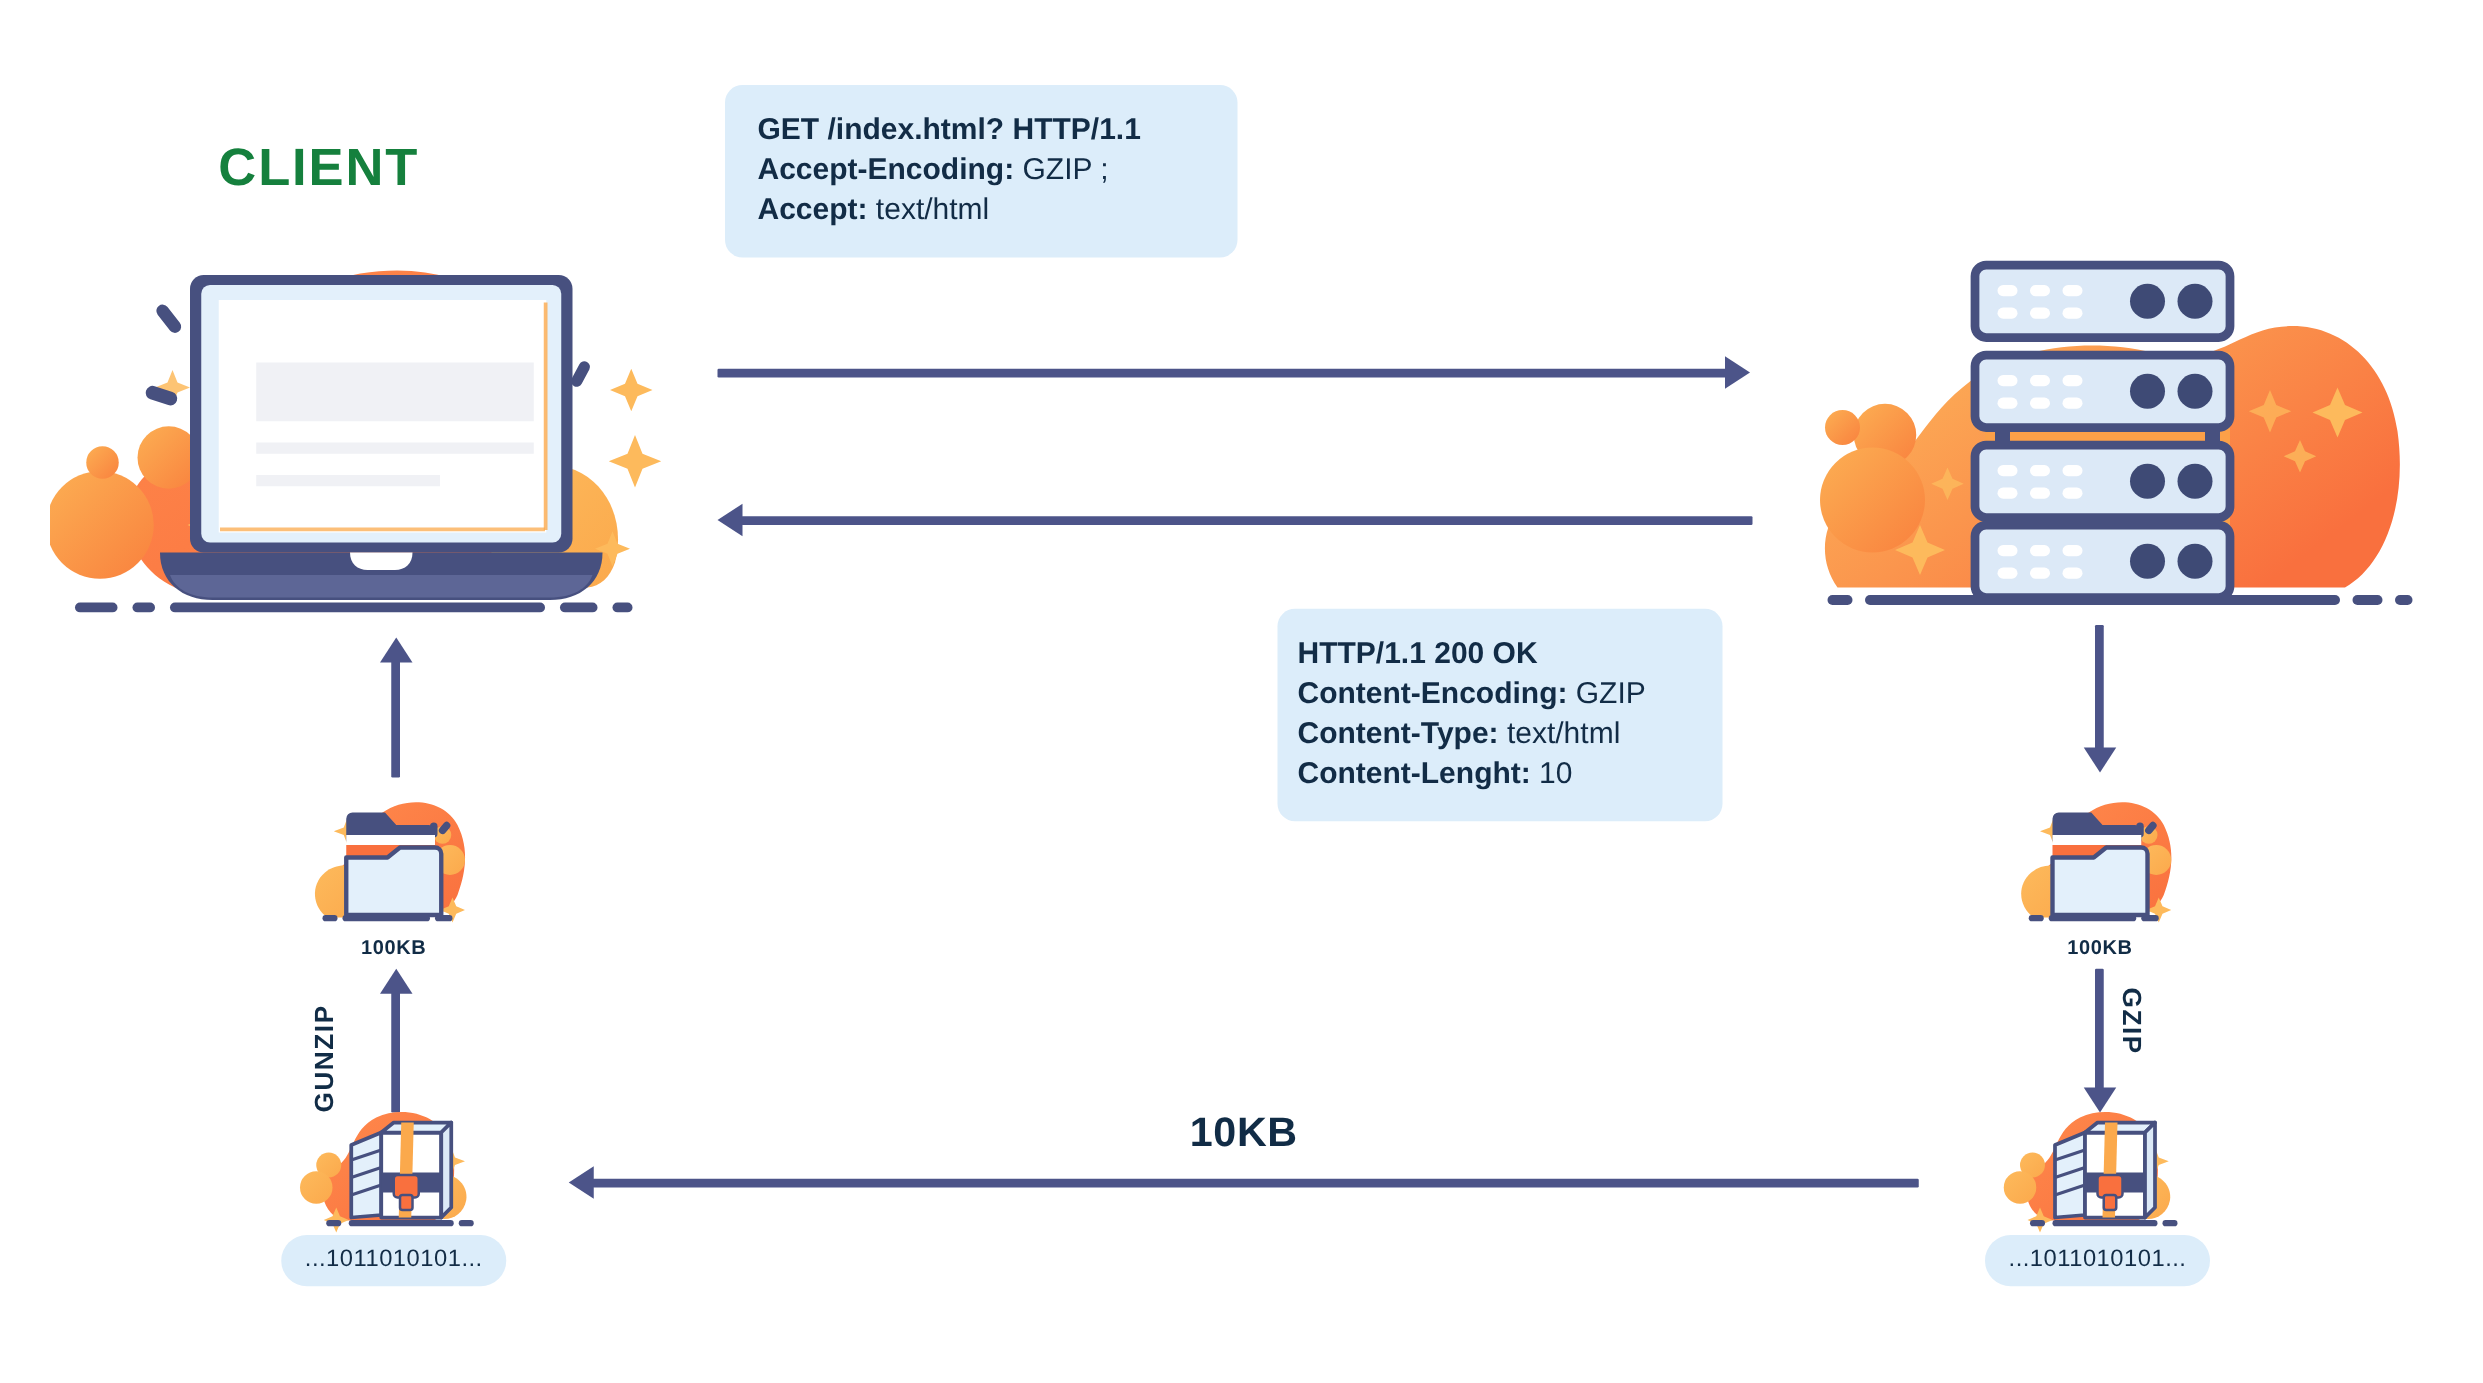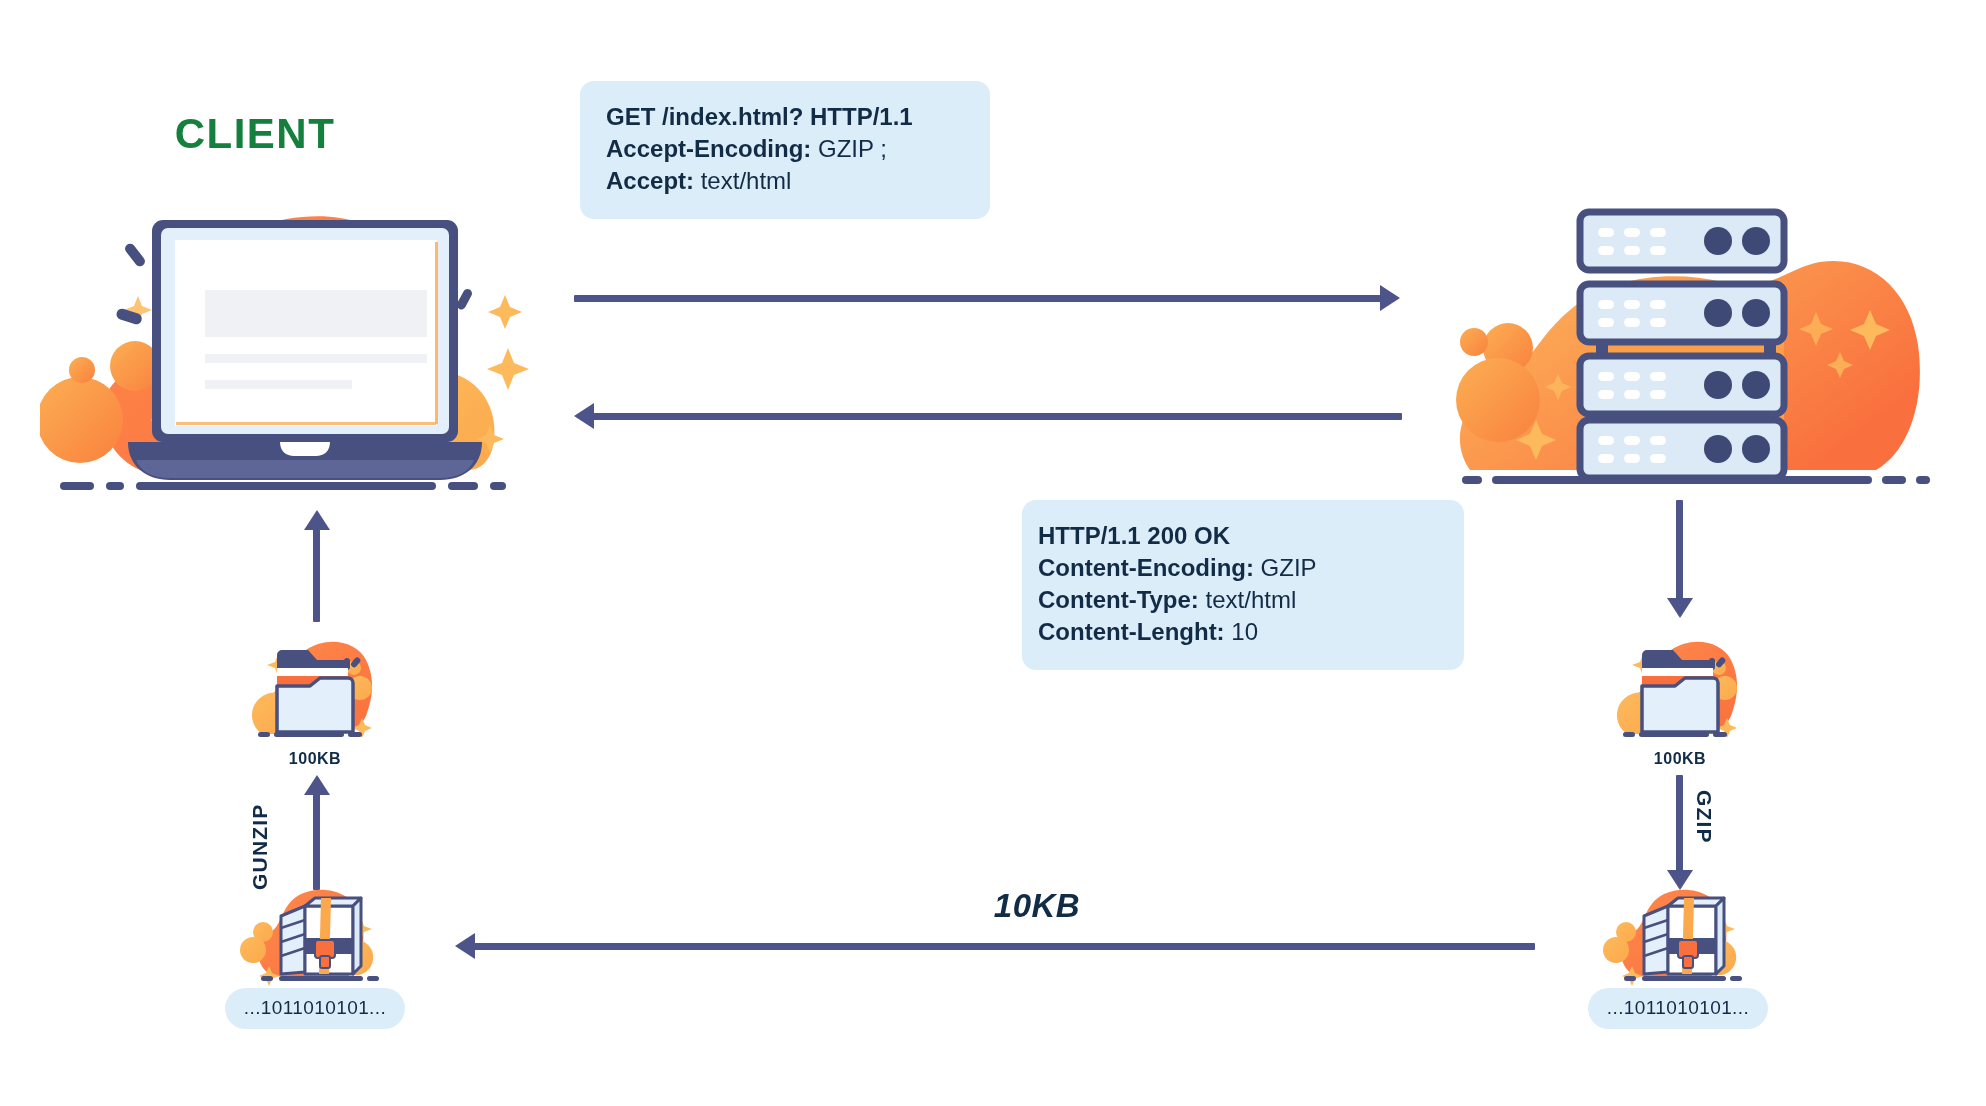--- a/index.html
+++ b/index.html
@@ -33,21 +33,20 @@
 
   
   .callout {
     background: #DCEDFA;
     border-radius: 14px;
     padding: 20px 26px 22px 26px;
     box-sizing: border-box;
     color: #122C46;
     font-size: 24px;
     line-height: 1.33;
-    margin-top: 13px;
   }
   .callout .line { white-space: nowrap; }
   .callout b { font-weight: 700; }
 
   
   .h-arrow-line {
     background: #4C5489;
     height: 7px;
     border-radius: 1px;
   }
@@ -287,21 +286,21 @@
       <b>GET /index.html? HTTP/1.1</b><span></span>
     </div>
     <div class="line">
       <b>Accept-Encoding:</b><span> GZIP ;</span>
     </div>
     <div class="line">
       <b>Accept:</b><span> text/html</span>
     </div>
   </div>
 
-  <div class="abs callout" style="left:1022px; top:487px; width:442px;padding-left:16px;">
+  <div class="abs callout" style="left:1022px; top:487px; width:356px;padding-left:16px;">
     <div class="line">
       <b>HTTP/1.1 200 OK</b><span></span>
     </div>
     <div class="line">
       <b>Content-Encoding:</b><span> GZIP</span>
     </div>
     <div class="line">
       <b>Content-Type:</b><span> text/html</span>
     </div>
     <div class="line">
@@ -476,19 +475,19 @@
       <rect x="80" y="60" width="20" height="18" rx="3" fill="#F9703E" stroke="#47507F" stroke-width="2"></rect>
       <rect x="85" y="76" width="10" height="12" rx="2" fill="#F9703E" stroke="#47507F" stroke-width="2"></rect>
       <rect x="26" y="96" width="12" height="5" rx="2.5" fill="#47507F"></rect>
       <rect x="44" y="96" width="84" height="5" rx="2.5" fill="#47507F"></rect>
       <rect x="132" y="96" width="12" height="5" rx="2.5" fill="#47507F"></rect>
     </svg>
   </div>
 
   <div class="abs binary-pill" style="left:1588px; top:988px; width:180px;">...1011010101...</div>
 
-  <div class="abs big-size-label" style="left:882px; top:887px; width:310px;font-style:italic;">10KB</div>
+  <div class="abs big-size-label" style="left:840px; top:887px; width:310px;">10KB</div>
   <div class="abs" style="left:455px; top:933px; width:1080px; height:26px;">
     <div class="abs arrow-head-left" style="left:0; top:0;"></div>
     <div class="abs h-arrow-line" style="left:19px; top:10px; width:1061px;"></div>
   </div>
 
 </div>
 
 </body></html>

